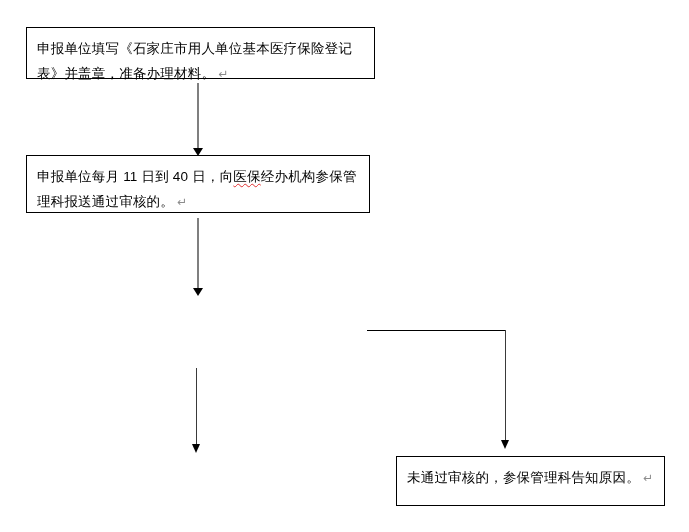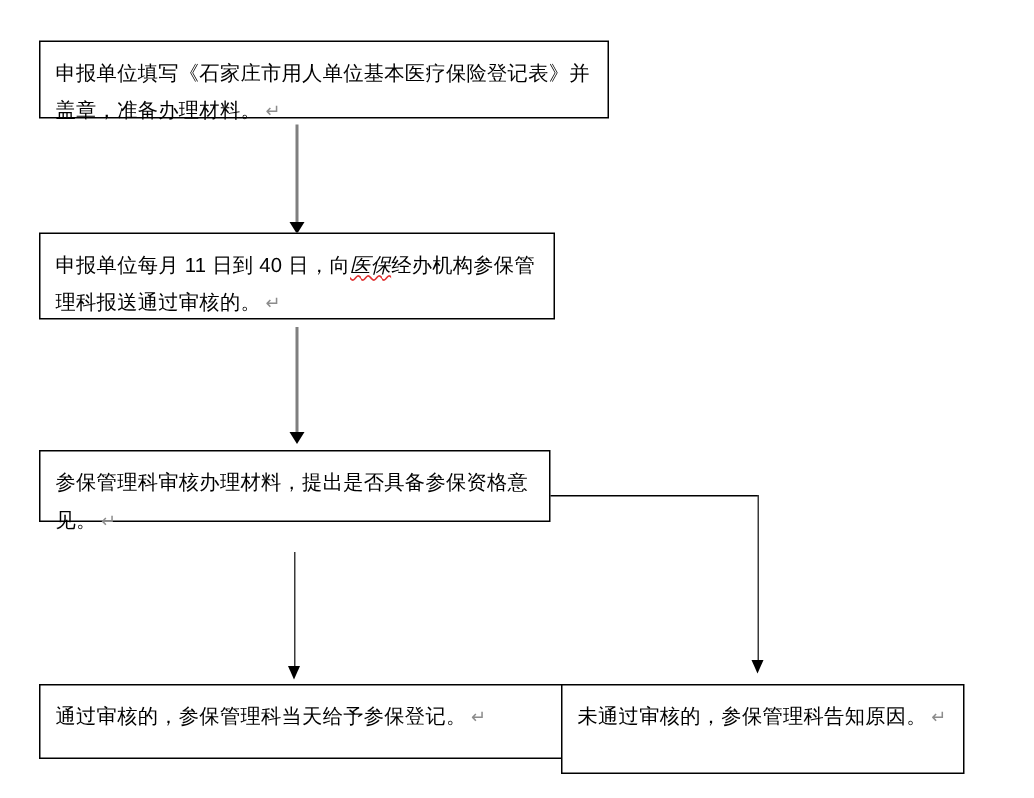--- a/index.html
+++ b/index.html
@@ -33,29 +33,28 @@
   .pilcrow {
     color: #8c8c8c;
     font-size: 12px;
     padding-left: 3px;
     vertical-align: baseline;
   }
   .spell {
     text-decoration: underline wavy #e03030;
     text-decoration-thickness: 1px;
     text-underline-offset: 2px;
-    font-style: italic;
   }
 
   
-  #box-1 { left: 26px;  top: 27px;  width: 380px; height: 52px; }
+  #box-1 { left: 26px;  top: 27px;  width: 349px; height: 52px; }
   #box-2 { left: 26px;  top: 155px; width: 344px; height: 58px; }
   #box-3 { left: 26px;  top: 300px; width: 341px; height: 48px; }
   #box-4 { left: 26px;  top: 456px; width: 351px; height: 50px; }
-  #box-5 { left: 374px; top: 456px; width: 269px; height: 60px; }
+  #box-5 { left: 396px; top: 456px; width: 269px; height: 50px; }
 
   
   .vline {
     position: absolute;
     background: #7f7f7f;
     width: 2px;
   }
   .vline-thin {
     position: absolute;
     background: #3a3a3a;
@@ -111,38 +110,28 @@
 
   <div class="box" id="box-2">
     <div class="box-text">
       <span>申报单位每月 11 日到 40 日，向</span><span class="spell">医保</span><span>经办机构参保管理科报送</span><span>通过审核的。</span><span class="pilcrow">↵</span>
     </div>
   </div>
 
   <div class="vline" id="conn-2-line"></div>
   <div class="arrowhead" id="conn-2-head"></div>
 
-  <div class="box" id="box-3">
-    <div class="box-text">
-      <span>参保管理科审核办理材料，提出是否具备参保资格意见。</span><span class="pilcrow">↵</span>
-    </div>
-  </div>
 
   <div class="vline-thin" id="conn-left-line"></div>
   <div class="arrowhead-sm" id="conn-left-head"></div>
 
   <div class="hline-thin" id="conn-right-h"></div>
   <div class="vline-thin" id="conn-right-v"></div>
   <div class="arrowhead-sm" id="conn-right-head"></div>
 
-  <div class="box" id="box-4">
-    <div class="box-text">
-      <span>通过审核的，参保管理科当天给予参保登记。</span><span class="pilcrow">↵</span>
-    </div>
-  </div>
 
   <div class="box" id="box-5">
     <div class="box-text">
       <span>未通过审核的，参保管理科告知原因。</span><span class="pilcrow">↵</span>
     </div>
   </div>
 
 </div>
 
 </body></html>

